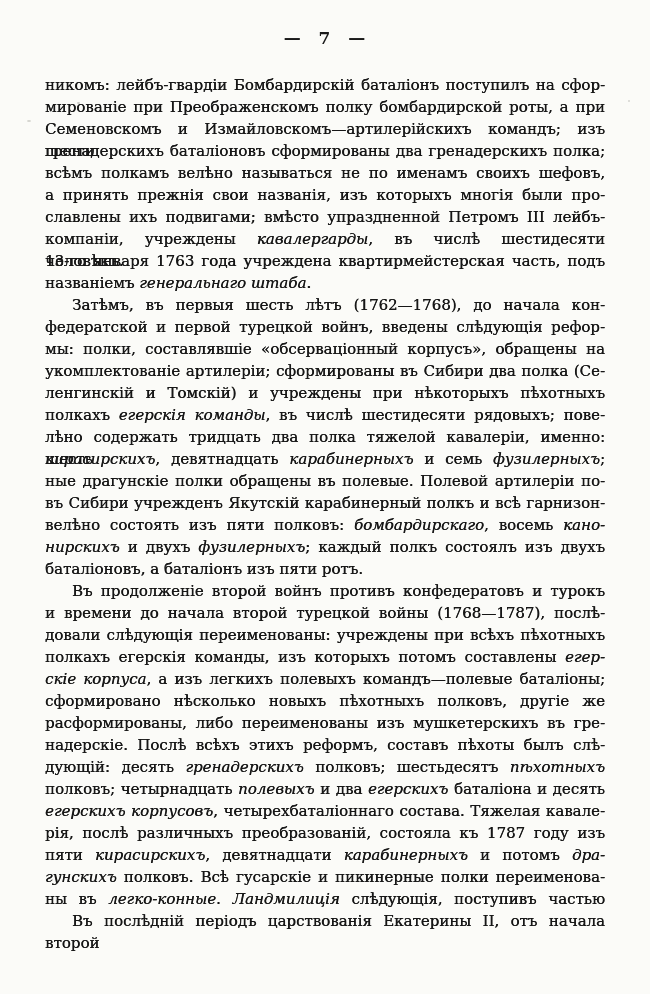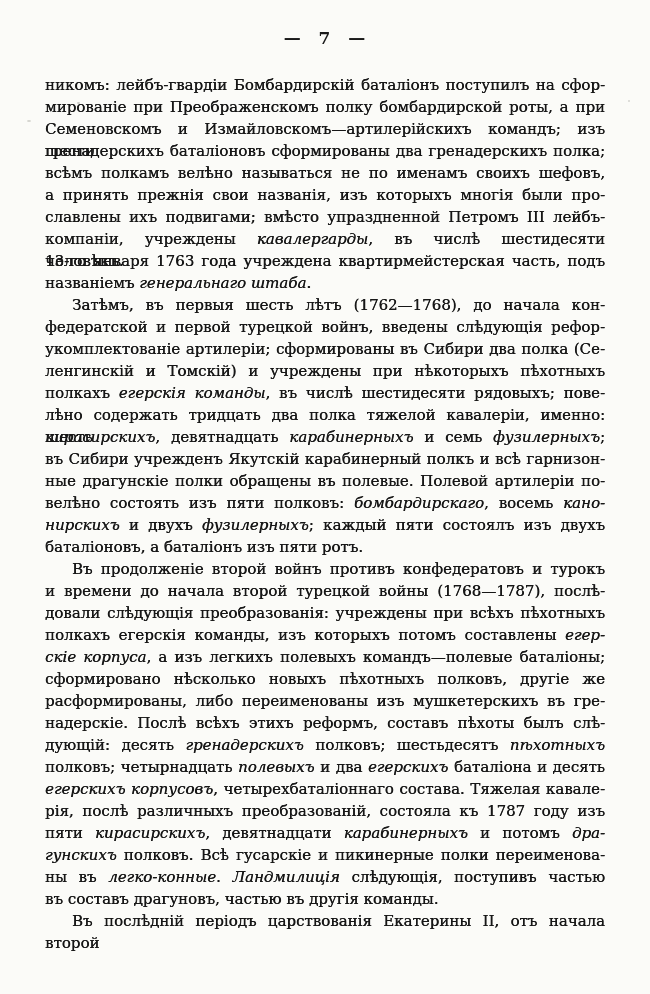--- a/index.html
+++ b/index.html
@@ -76,48 +76,48 @@
         <div class="line"><span class="rm">всѣмъ полкамъ велѣно называться не по именамъ своихъ шефовъ,</span></div>
         <div class="line"><span class="rm">а принять прежнія свои названія, изъ которыхъ многія были про-</span></div>
         <div class="line"><span class="rm">славлены ихъ подвигами; вмѣсто упраздненной Петромъ III лейбъ-</span></div>
         <div class="line"><span class="rm">компаніи, учреждены </span><span class="it">кавалергарды</span><span class="rm">, въ числѣ шестидесяти человѣкъ.</span></div>
         <div class="line"><span class="rm">13-го января 1763 года учреждена квартирмейстерская часть, подъ</span></div>
         <div class="line last"><span class="rm">названіемъ </span><span class="it">генеральнаго штаба</span><span class="rm">.</span></div>
       </div>
       <div class="para">
         <div class="line indent"><span class="rm">Затѣмъ, въ первыя шесть лѣтъ (1762—1768), до начала кон-</span></div>
         <div class="line"><span class="rm">федератской и первой турецкой войнъ, введены слѣдующія рефор-</span></div>
+        <div class="line"><span class="rm">мы: полки, составлявшіе «обсерваціонный корпусъ», обращены на</span></div>
         <div class="line"><span class="rm">укомплектованіе артилеріи; сформированы въ Сибири два полка (Се-</span></div>
         <div class="line"><span class="rm">ленгинскій и Томскій) и учреждены при нѣкоторыхъ пѣхотныхъ</span></div>
         <div class="line"><span class="rm">полкахъ </span><span class="it">егерскія команды</span><span class="rm">, въ числѣ шестидесяти рядовыхъ; пове-</span></div>
         <div class="line"><span class="rm">лѣно содержать тридцать два полка тяжелой кавалеріи, именно: шесть</span></div>
         <div class="line"><span class="it">кирасирскихъ</span><span class="rm">, девятнадцать </span><span class="it">карабинерныхъ</span><span class="rm"> и семь </span><span class="it">фузилерныхъ</span><span class="rm">;</span></div>
+        <div class="line"><span class="rm">ные драгунскіе полки обращены въ полевые. Полевой артилеріи по-</span></div>
         <div class="line"><span class="rm">въ Сибири учрежденъ Якутскій карабинерный полкъ и всѣ гарнизон-</span></div>
-        <div class="line"><span class="rm">ные драгунскіе полки обращены въ полевые. Полевой артилеріи по-</span></div>
         <div class="line"><span class="rm">велѣно состоять изъ пяти полковъ: </span><span class="it">бомбардирскаго</span><span class="rm">, восемь </span><span class="it">кано-</span></div>
-        <div class="line"><span class="it">нирскихъ</span><span class="rm"> и двухъ </span><span class="it">фузилерныхъ</span><span class="rm">; каждый пяти состоялъ изъ двухъ</span></div>
+        <div class="line"><span class="it">нирскихъ</span><span class="rm"> и двухъ </span><span class="it">фузилерныхъ</span><span class="rm">; каждый полкъ состоялъ изъ двухъ</span></div>
         <div class="line last"><span class="rm">баталіоновъ, а баталіонъ изъ пяти ротъ.</span></div>
       </div>
       <div class="para">
         <div class="line indent"><span class="rm">Въ продолженіе второй войнъ противъ конфедератовъ и турокъ</span></div>
         <div class="line"><span class="rm">и времени до начала второй турецкой войны (1768—1787), послѣ-</span></div>
-        <div class="line"><span class="rm">довали слѣдующія преобразованія: учреждены при всѣхъ пѣхотныхъ</span></div>
+        <div class="line"><span class="rm">довали слѣдующія переименованы: учреждены при всѣхъ пѣхотныхъ</span></div>
         <div class="line"><span class="rm">полкахъ егерскія команды, изъ которыхъ потомъ составлены </span><span class="it">егер-</span></div>
         <div class="line"><span class="it">скіе корпуса</span><span class="rm">, а изъ легкихъ полевыхъ командъ—полевые баталіоны;</span></div>
         <div class="line"><span class="rm">сформировано нѣсколько новыхъ пѣхотныхъ полковъ, другіе же</span></div>
         <div class="line"><span class="rm">расформированы, либо переименованы изъ мушкетерскихъ въ гре-</span></div>
         <div class="line"><span class="rm">надерскіе. Послѣ всѣхъ этихъ реформъ, составъ пѣхоты былъ слѣ-</span></div>
         <div class="line"><span class="rm">дующій: десять </span><span class="it">гренадерскихъ</span><span class="rm"> полковъ; шестьдесятъ </span><span class="it">пѣхотныхъ</span></div>
         <div class="line"><span class="rm">полковъ; четырнадцать </span><span class="it">полевыхъ</span><span class="rm"> и два </span><span class="it">егерскихъ</span><span class="rm"> баталіона и десять</span></div>
         <div class="line"><span class="it">егерскихъ корпусовъ</span><span class="rm">, четырехбаталіоннаго состава. Тяжелая кавале-</span></div>
         <div class="line"><span class="rm">рія, послѣ различныхъ преобразованій, состояла къ 1787 году изъ</span></div>
         <div class="line"><span class="rm">пяти </span><span class="it">кирасирскихъ</span><span class="rm">, девятнадцати </span><span class="it">карабинерныхъ</span><span class="rm"> и потомъ </span><span class="it">дра-</span></div>
         <div class="line"><span class="it">гунскихъ</span><span class="rm"> полковъ. Всѣ гусарскіе и пикинерные полки переименова-</span></div>
         <div class="line"><span class="rm">ны въ </span><span class="it">легко-конные</span><span class="rm">. </span><span class="it">Ландмилиція</span><span class="rm"> слѣдующія, поступивъ частью</span></div>
-        <div class="line last"><span class="rm">въ составъ драгуновъ, частью въ другія команды.</span></div>
       </div>
       <div class="para">
         <div class="line last indent"><span class="rm">Въ послѣдній періодъ царствованія Екатерины II, отъ начала второй</span></div>
       </div>
     </div>
 
   <div class="speck" style="left:77px; top:102px; width:3px; height:2px; opacity:.5;"></div>
   <div class="speck" style="left:27px; top:120px; width:4px; height:2px; opacity:.4;"></div>
   <div class="speck" style="left:628px; top:100px; width:2px; height:2px; opacity:.4;"></div>
 

